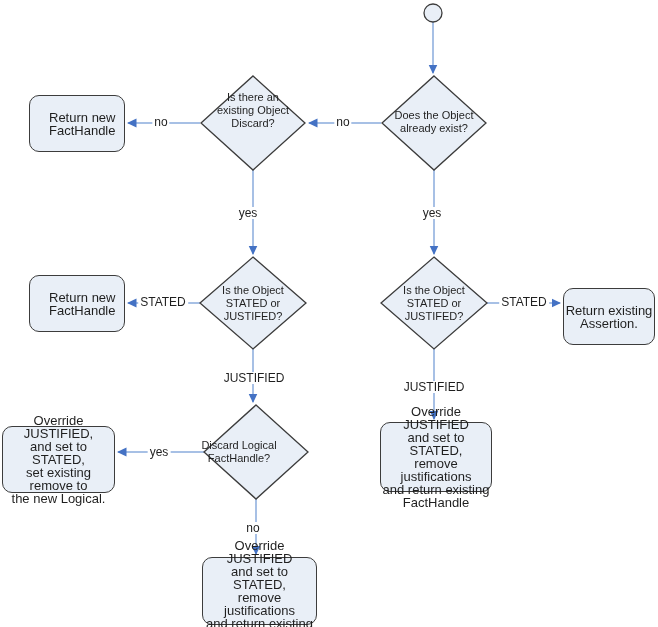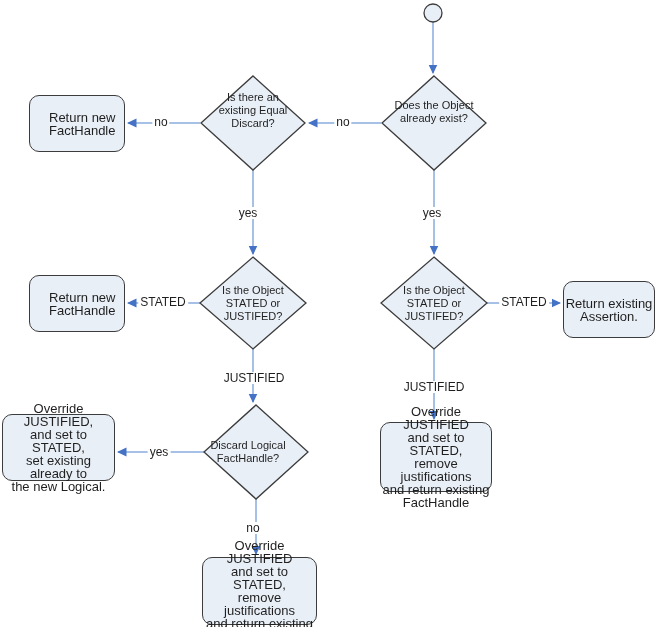--- a/index.html
+++ b/index.html
@@ -61,60 +61,60 @@
     <line class="edge" x1="256" y1="499" x2="256" y2="554" marker-end="url(#arrow)"></line>
 
     <circle class="shape" cx="433" cy="13" r="9"></circle>
     <polygon class="shape" points="434,76 486,123 434,170 382,123"></polygon>
     <polygon class="shape" points="253,76 305,123 253,170 201,123"></polygon>
     <polygon class="shape" points="253,257 306,303 253,349 200,303"></polygon>
     <polygon class="shape" points="434,257 487,303 434,349 381,303"></polygon>
     <polygon class="shape" points="256,405 308,452 256,499 204,452"></polygon>
   </svg>
 
-  <div class="node-text" style="left:434px;top:112px;width:110px;">
+  <div class="node-text" style="left:434px;top:122px;width:110px;">
     <div>Does the Object</div>
     <div>already exist?</div>
   </div>
   <div class="node-text" style="left:253px;top:110px;width:96px;">
     <div>Is there an</div>
-    <div>existing Equal</div>
+    <div>existing Object</div>
     <div>Discard?</div>
   </div>
   <div class="node-text" style="left:253px;top:303px;width:92px;">
     <div>Is the Object</div>
     <div>STATED or</div>
     <div>JUSTIFED?</div>
   </div>
   <div class="node-text" style="left:434px;top:303px;width:92px;">
     <div>Is the Object</div>
     <div>STATED or</div>
     <div>JUSTIFED?</div>
   </div>
-  <div class="node-text" style="left:248px;top:452px;width:104px;">
+  <div class="node-text" style="left:239px;top:452px;width:104px;">
     <div>Discard Logical</div>
     <div>FactHandle?</div>
   </div>
 
   <div class="box leftpad" style="left:29px;top:95px;width:96px;height:57px;">
     <div>Return new</div>
     <div>FactHandle</div>
   </div>
   <div class="box leftpad" style="left:29px;top:275px;width:96px;height:57px;">
     <div>Return new</div>
     <div>FactHandle</div>
   </div>
-  <div class="box center" style="left:563px;top:281px;width:92px;height:57px;">
+  <div class="box center" style="left:563px;top:288px;width:92px;height:57px;">
     <div>Return existing</div>
     <div>Assertion.</div>
   </div>
-  <div class="box center" style="left:2px;top:414px;width:113px;height:67px;">
+  <div class="box center" style="left:2px;top:426px;width:113px;height:67px;">
     <div>Override JUSTIFIED,</div>
     <div>and set to STATED,</div>
-    <div>set existing already to</div>
+    <div>set existing remove to</div>
     <div>the new Logical.</div>
   </div>
   <div class="box center" style="left:380px;top:422px;width:112px;height:70px;">
     <div>Override JUSTIFIED</div>
     <div>and set to STATED,</div>
     <div>remove justifications</div>
     <div>and return existing</div>
     <div>FactHandle</div>
   </div>
   <div class="box center" style="left:202px;top:557px;width:115px;height:68px;">

